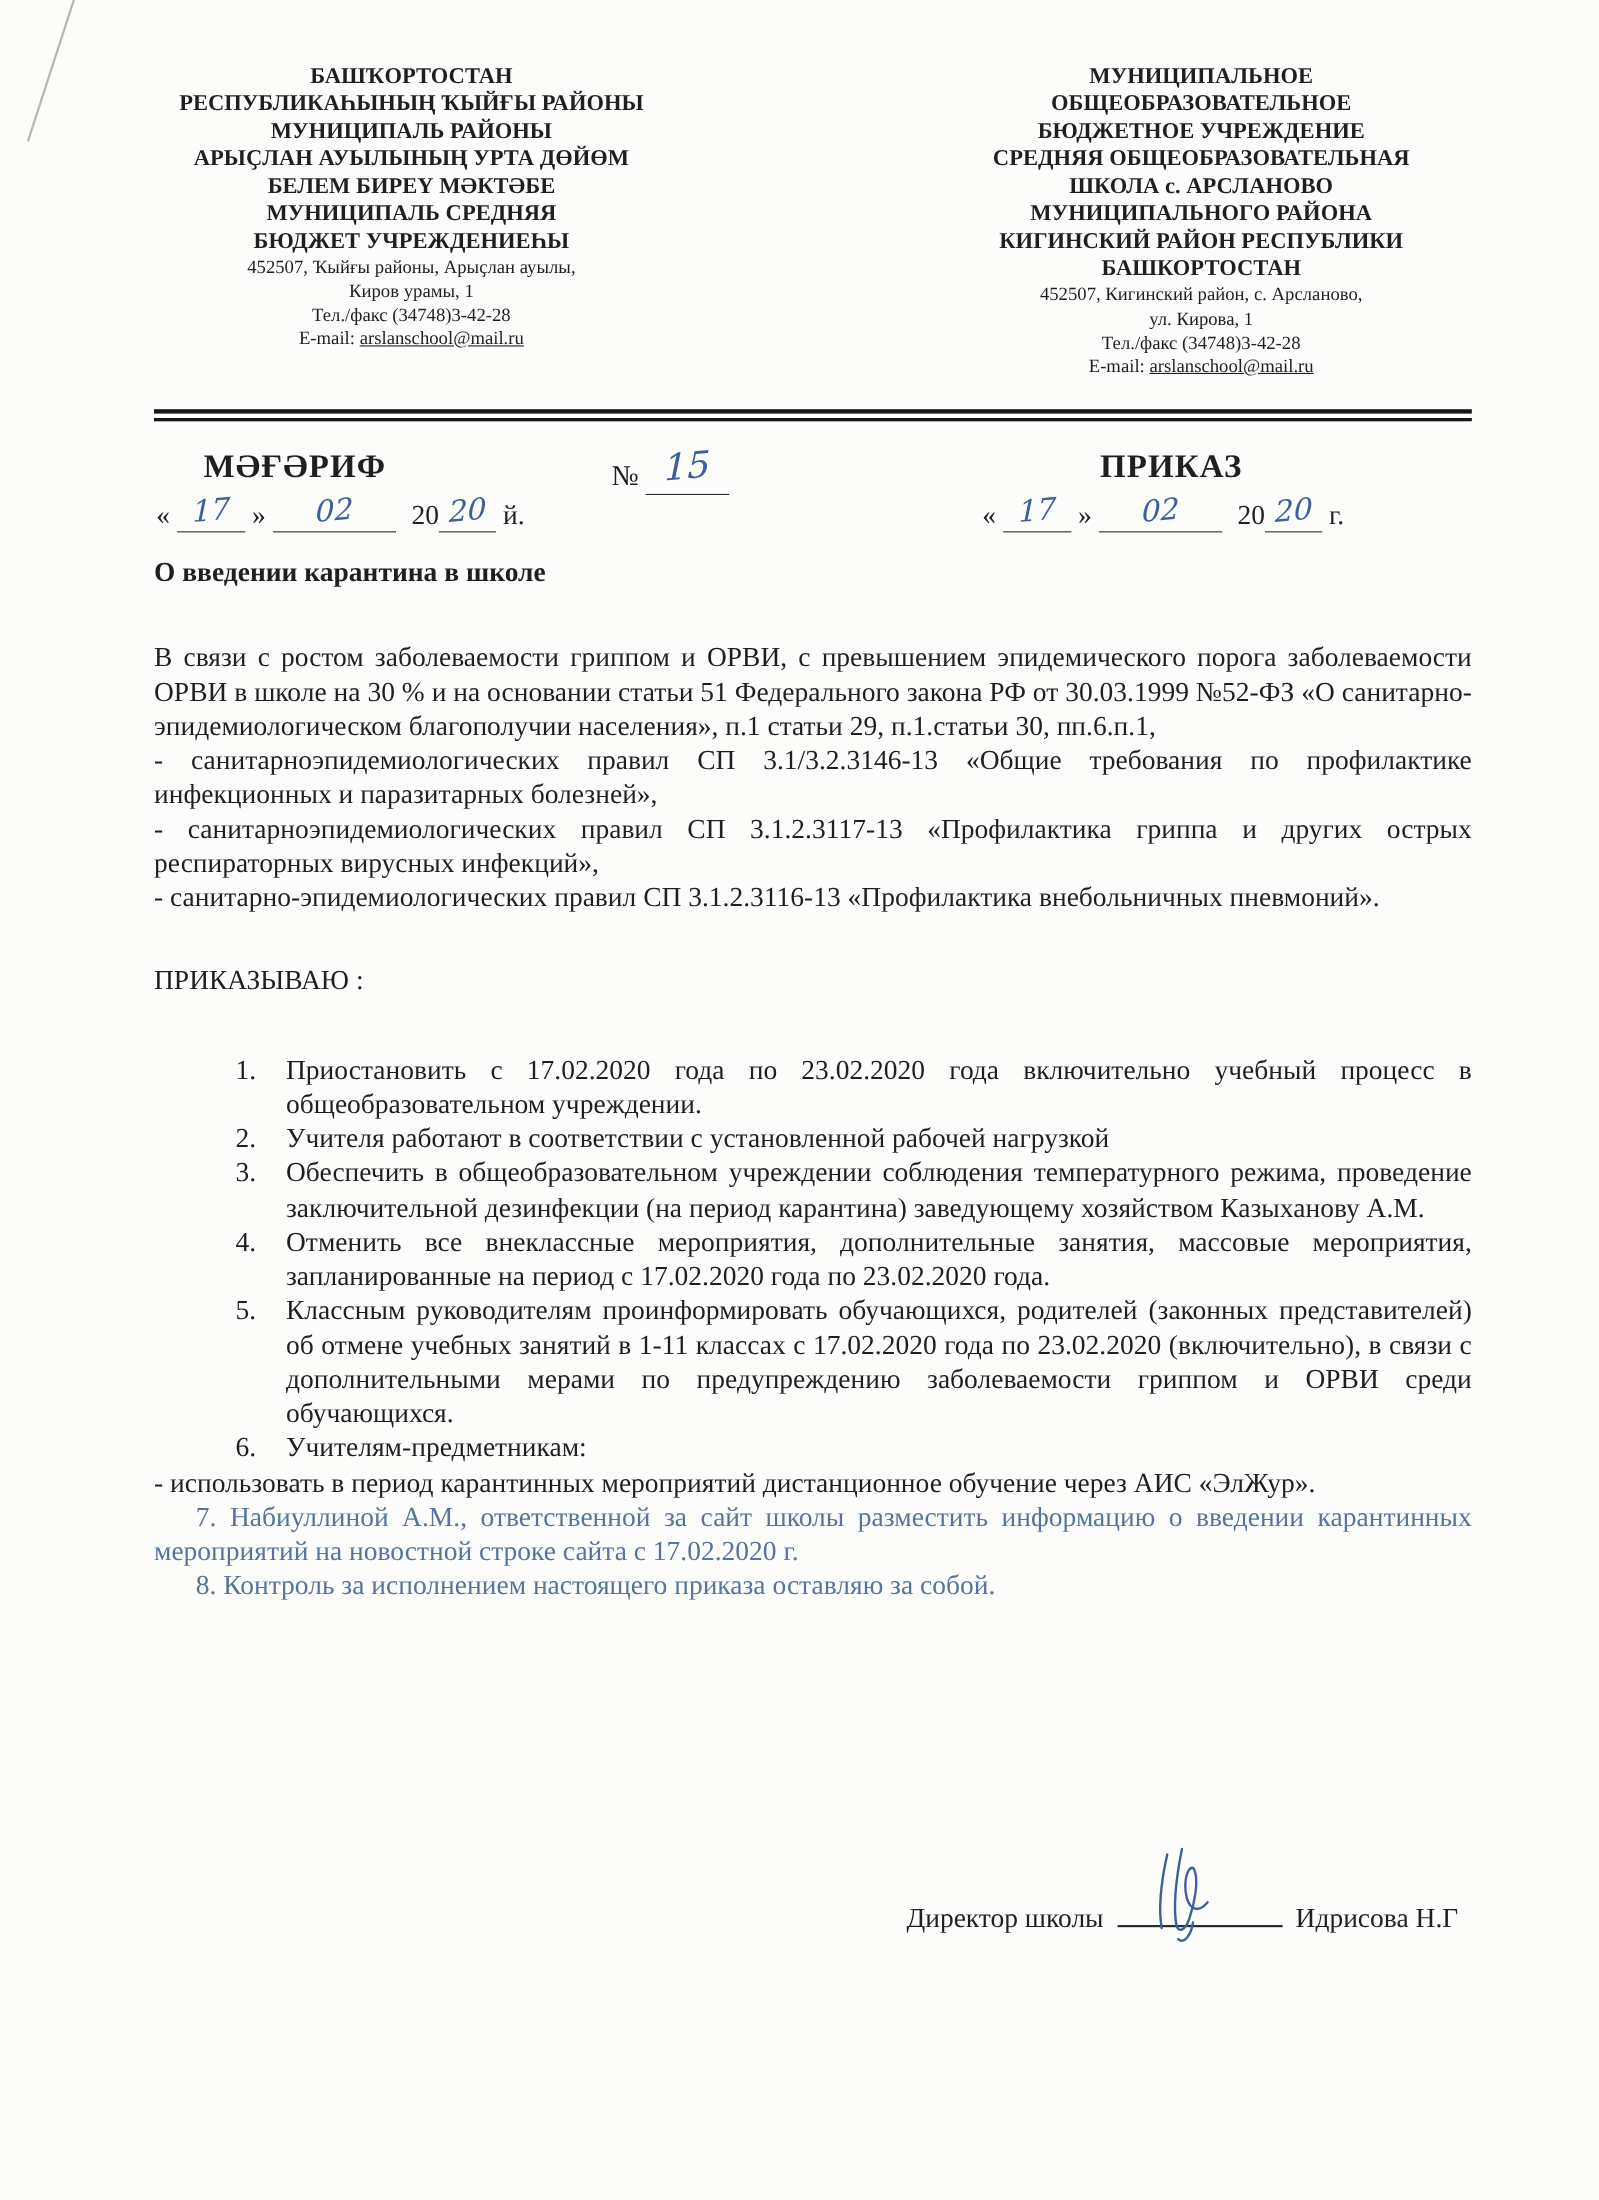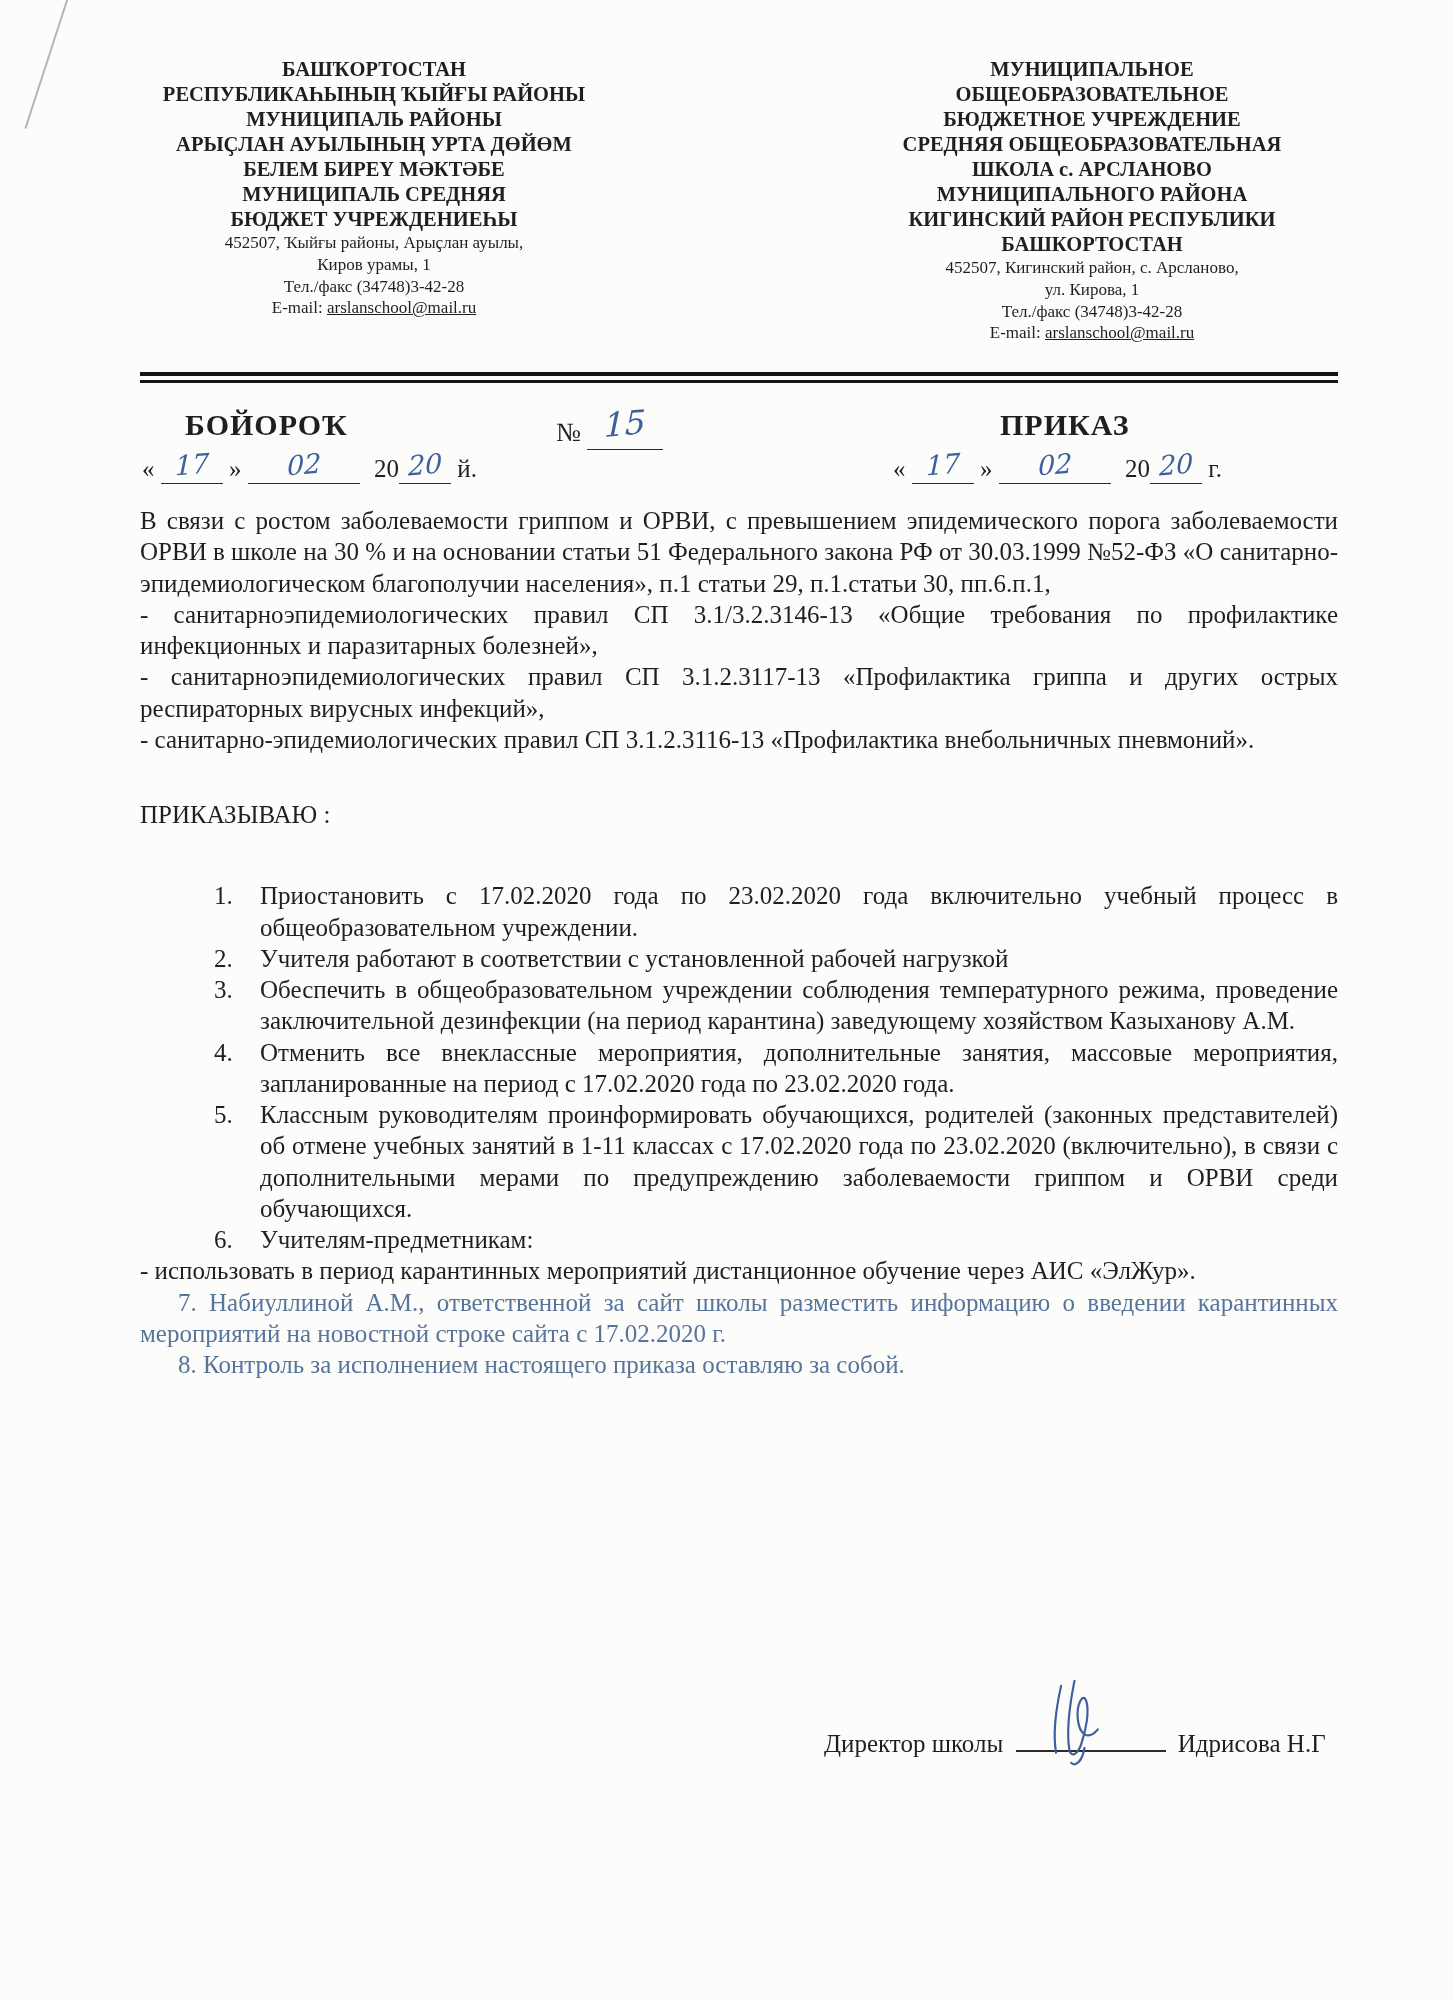--- a/index.html
+++ b/index.html
@@ -105,21 +105,21 @@
     <div>
       <div class="aline">452507, Кигинский район, с. Арсланово,</div>
         <div class="aline">ул. Кирова, 1</div>
         <div class="aline">Тел./факс (34748)3-42-28</div>
     </div>
     <div class="aline"><span>E-mail: </span><span class="email">arslanschool@mail.ru</span></div>
   </div>
 
   <div class="rule"></div>
 
-  <div class="order-title ot-left">БОЙОРОҠ</div>
+  <div class="order-title ot-left">МӘҒӘРИФ</div>
 
   <div class="order-no">
     <span>№</span>
     <span class="hw-line no-line"><span class="hw">15</span></span>
   </div>
 
   <div class="order-title ot-right">ПРИКАЗ</div>
 
   <div class="date-row dr-left">
     <span>«</span>
@@ -133,20 +133,21 @@
   <div class="date-row dr-right">
     <span>«</span>
     <span class="hw-line w60"><span class="hw">17</span></span>
     <span>»</span>
     <span class="hw-line w110"><span class="hw">02</span></span>
     <span class="century">20</span><span class="hw-line w50"><span class="hw">20</span></span>
     <span>г.</span>
   </div>
 
   <div class="body">
+    <div class="subject">О введении карантина в школе</div>
 
     <div>
       <p class="para">В  связи с ростом заболеваемости гриппом и ОРВИ,  с превышением эпидемического порога заболеваемости ОРВИ в школе на 30 % и на основании  статьи 51 Федерального закона РФ от 30.03.1999 №52-ФЗ «О санитарно-эпидемиологическом благополучии населения», п.1 статьи 29, п.1.статьи 30, пп.6.п.1,</p>
         <p class="para">- санитарноэпидемиологических правил СП 3.1/3.2.3146-13 «Общие требования по профилактике инфекционных и паразитарных болезней»,</p>
         <p class="para">- санитарноэпидемиологических правил СП 3.1.2.3117-13 «Профилактика гриппа и других острых респираторных вирусных инфекций»,</p>
         <p class="para">- санитарно-эпидемиологических правил СП 3.1.2.3116-13 «Профилактика внебольничных пневмоний».</p>
     </div>
 
     <div class="directive">ПРИКАЗЫВАЮ :</div>
 

